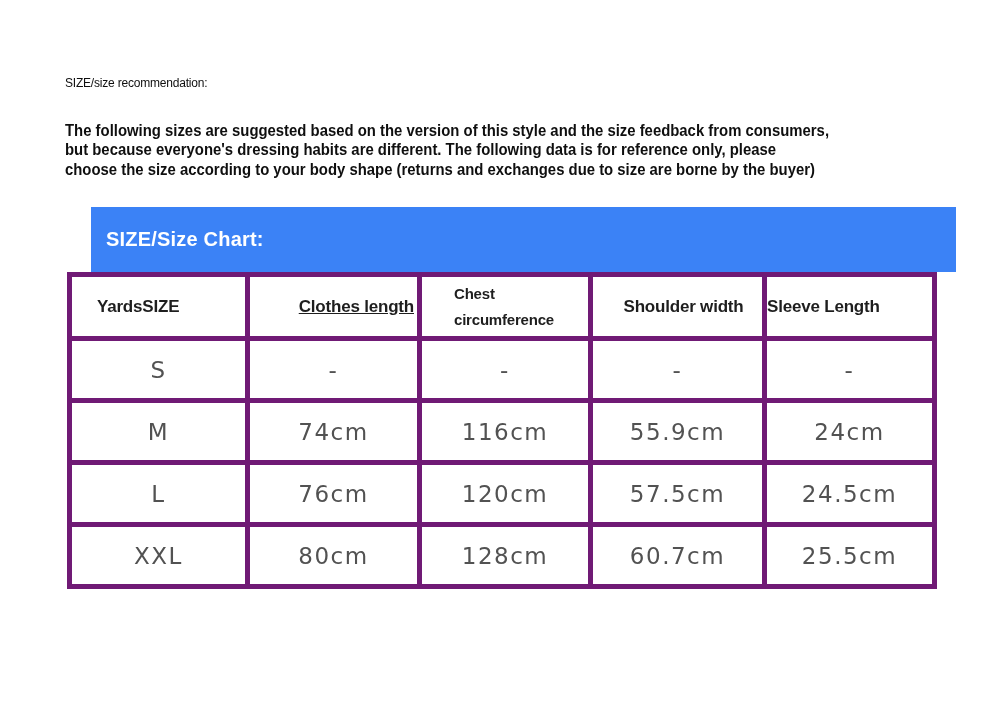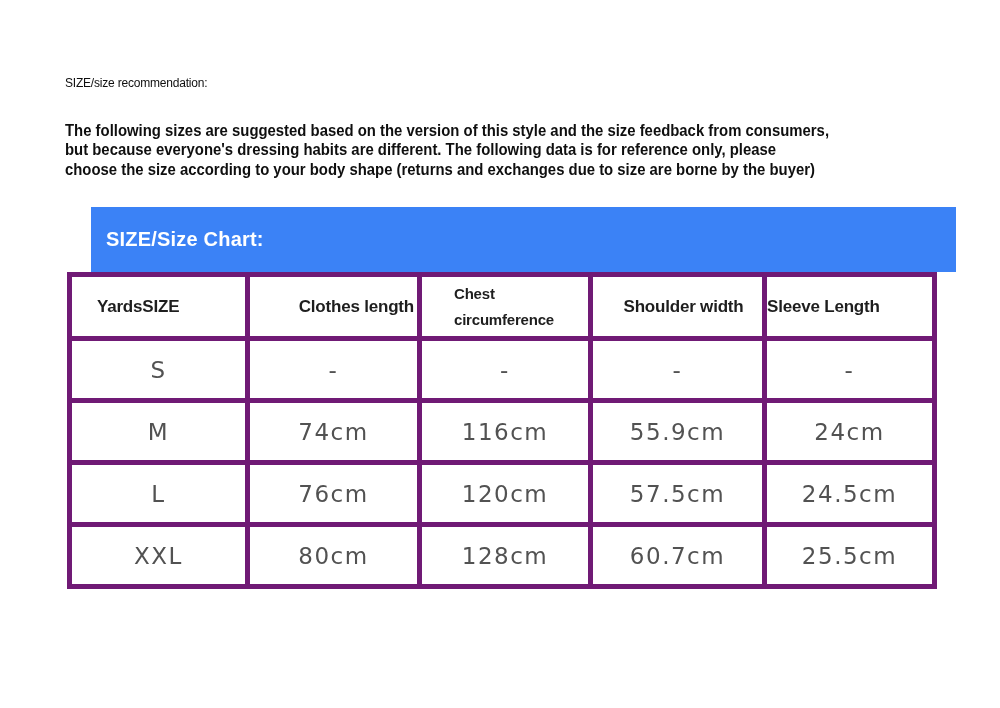--- a/index.html
+++ b/index.html
@@ -57,21 +57,21 @@
   }
   .size-table th{
     height:64px;
     font-size:17px;
     font-weight:bold;
     color:#1e1e1e;
     vertical-align:middle;
     letter-spacing:-0.2px;
   }
   .size-table th.h0{text-align:left;padding-left:25px;}
-  .size-table th.h1{text-align:right;padding-right:3px;}
+  .size-table th.h1{text-align:right;padding-right:3px;text-decoration:underline;}
   .size-table th.h2{text-align:left;padding-left:32px;font-size:15px;line-height:26px;}
   .size-table th.h2 span{display:inline-block;width:104px;text-align:left;}
   .size-table th.h3{text-align:center;padding-left:12px;}
   .size-table th.h4{text-align:left;}
   .size-table td{
     height:62px;
     text-align:center;
     vertical-align:middle;
     font-family:"DejaVu Sans",sans-serif;
     font-size:23px;

